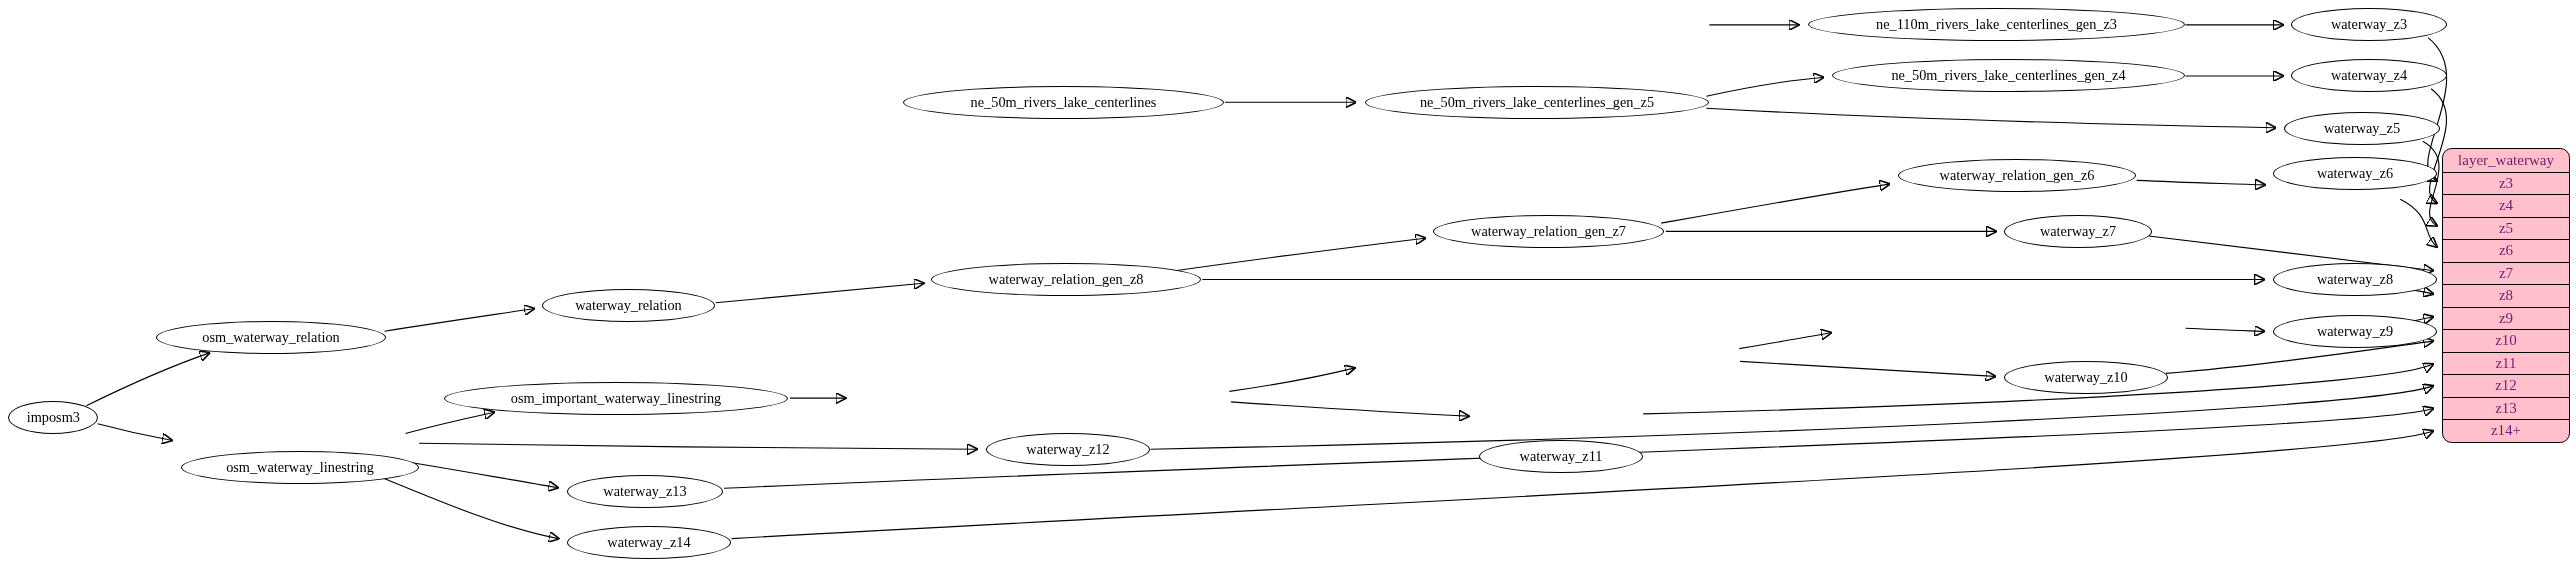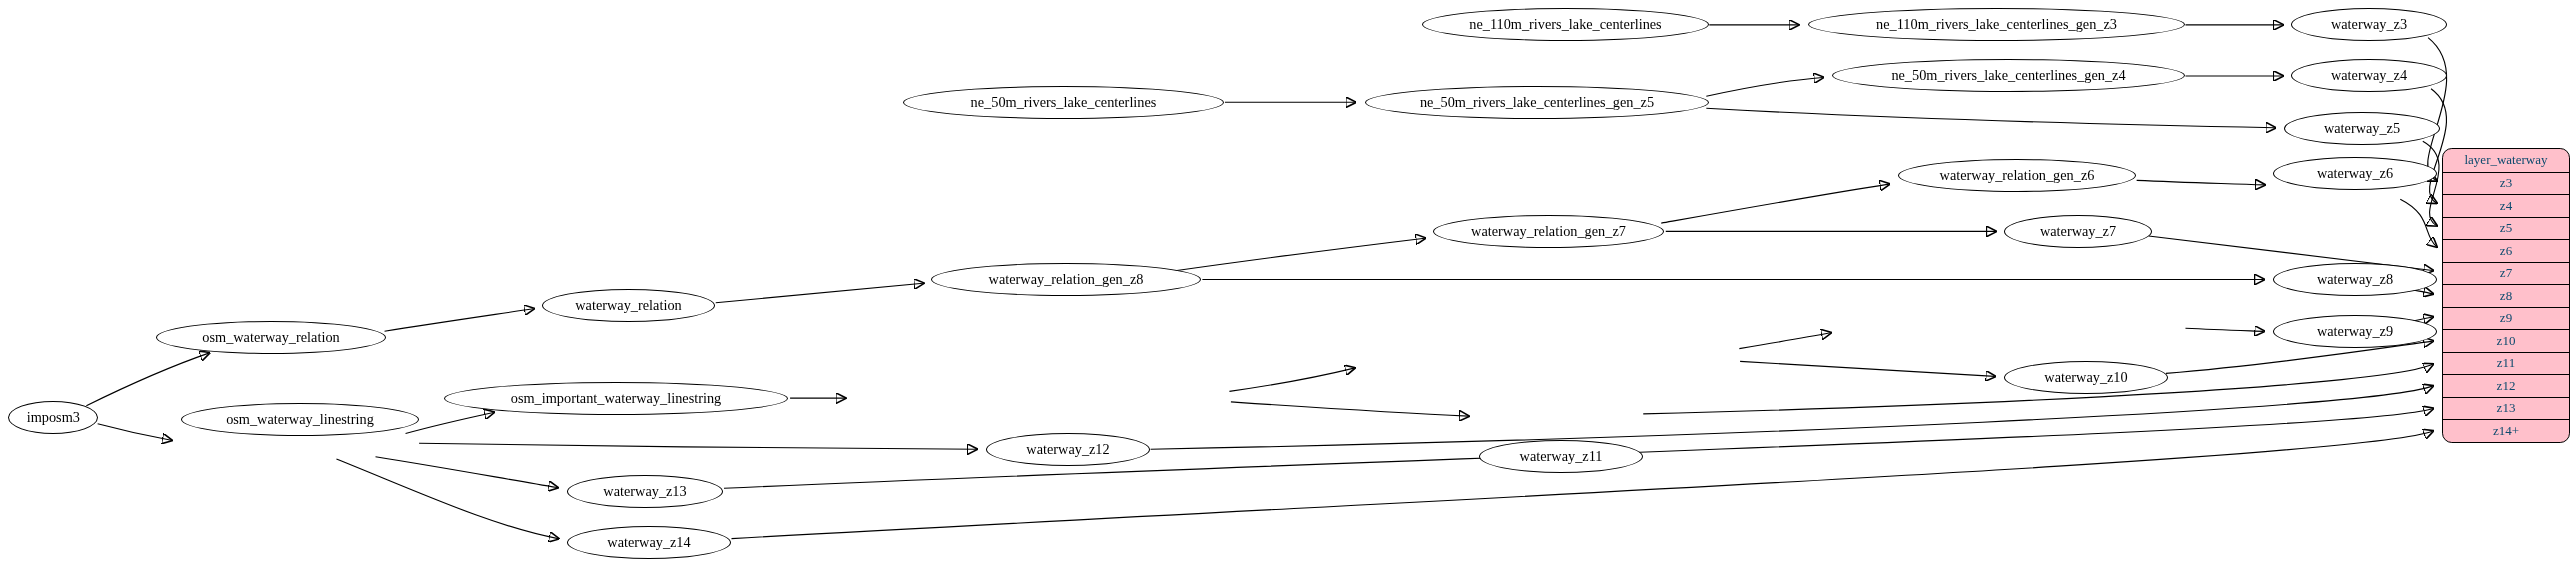--- a/index.html
+++ b/index.html
@@ -26,21 +26,21 @@
     display:flex;align-items:center;justify-content:center;
     font-size:14.3px;color:#000;white-space:nowrap;
   }
   .record{
     position:absolute;left:2442px;top:148px;width:128px;box-sizing:border-box;
     border:1.4px solid var(--record-stroke);border-radius:9.8px;
     background:var(--record-fill);overflow:hidden;
   }
   .record .cell{
     height:22.5px;box-sizing:border-box;display:flex;align-items:center;justify-content:center;
-    font-size:13px;color:#0c4a6e;white-space:nowrap;
+    font-size:15px;color:#701a75;white-space:nowrap;
   }
   .record .cell + .cell{border-top:1.2px solid var(--record-stroke);}
 </style>
 </head>
 <body>
 
 <div class="canvas">
 
   <svg class="edges" viewBox="0 0 3430 752" xmlns="http://www.w3.org/2000/svg">
     <defs>
@@ -82,27 +82,26 @@
     <path d="M558,590 C800,594 1060,597 1300,598" marker-end="url(#arrow)"></path>
     <path d="M1532,598 C2300,583 3150,545 3239,514" marker-end="url(#arrow)"></path>
     <path d="M500,608 C600,624 670,637 742,649" marker-end="url(#arrow)"></path>
     <path d="M964,650 C1900,608 3130,576 3239,544" marker-end="url(#arrow)"></path>
     <path d="M448,611 C560,656 655,700 743,717" marker-end="url(#arrow)"></path>
     <path d="M974,717 C2000,660 3140,610 3239,574" marker-end="url(#arrow)"></path>
   </svg>
 
   <div class="node" style="left:8.3px;top:401px;width:90px;">imposm3</div>
   <div class="node" style="left:156px;top:321px;width:230px;">osm_waterway_relation</div>
-  <div class="node" style="left:181px;top:403px;width:238px;">osm_waterway_linestring</div>
+  <div class="node" style="left:181px;top:451px;width:238px;">osm_waterway_linestring</div>
   <div class="node" style="left:542px;top:289px;width:173px;">waterway_relation</div>
   <div class="node" style="left:444px;top:382px;width:344px;">osm_important_waterway_linestring</div>
   <div class="node" style="left:931px;top:263px;width:270px;">waterway_relation_gen_z8</div>
   <div class="node" style="left:1433px;top:215px;width:231px;">waterway_relation_gen_z7</div>
   <div class="node" style="left:1898px;top:159px;width:238px;">waterway_relation_gen_z6</div>
-  <div class="node" style="left:1422px;top:8.3px;width:287px;">ne_110m_rivers_lake_centerlines</div>
   <div class="node" style="left:1808px;top:8.3px;width:377px;">ne_110m_rivers_lake_centerlines_gen_z3</div>
   <div class="node" style="left:903px;top:86px;width:321px;">ne_50m_rivers_lake_centerlines</div>
   <div class="node" style="left:1365px;top:86px;width:344px;">ne_50m_rivers_lake_centerlines_gen_z5</div>
   <div class="node" style="left:1832px;top:59px;width:353px;">ne_50m_rivers_lake_centerlines_gen_z4</div>
   <div class="node" style="left:2291px;top:8.3px;width:156px;">waterway_z3</div>
   <div class="node" style="left:2291px;top:59px;width:156px;">waterway_z4</div>
   <div class="node" style="left:2284px;top:112px;width:156px;">waterway_z5</div>
   <div class="node" style="left:2273px;top:157px;width:164px;">waterway_z6</div>
   <div class="node" style="left:2004px;top:215px;width:148px;">waterway_z7</div>
   <div class="node" style="left:2273px;top:263px;width:164px;">waterway_z8</div>

